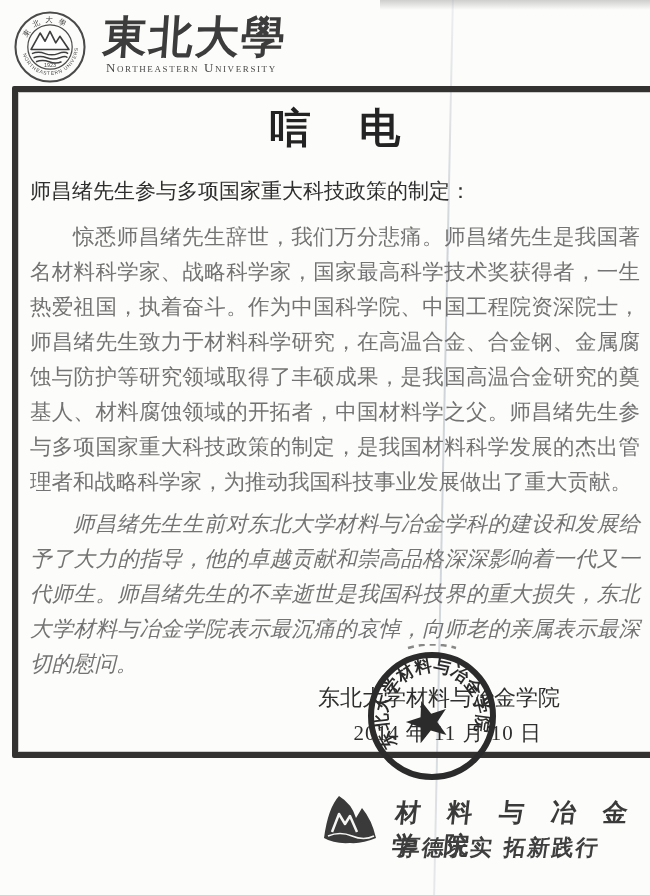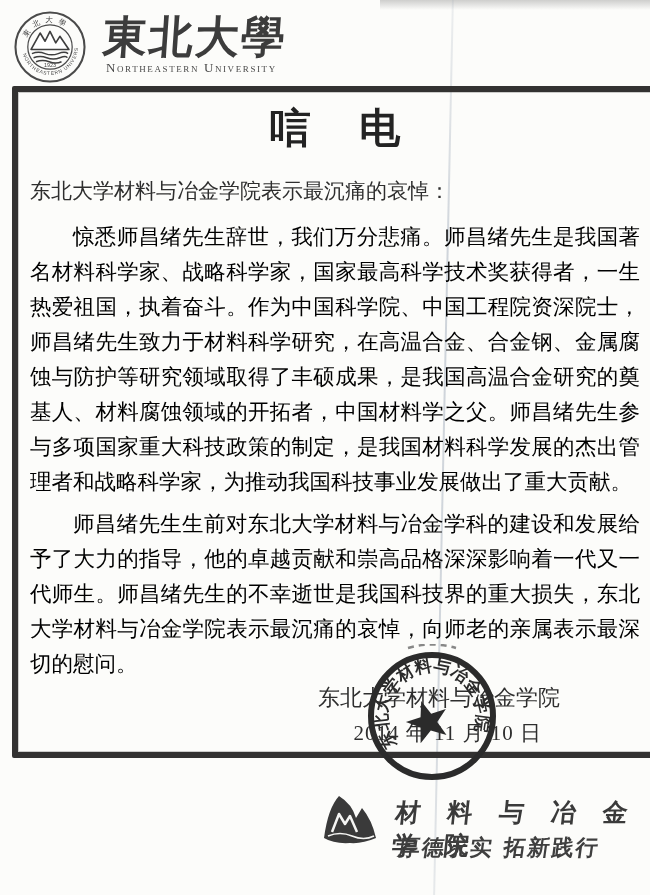--- a/index.html
+++ b/index.html
@@ -34,23 +34,23 @@
   }
   .title{
     margin:12px 0 0;text-align:center;
     font-family:"Liberation Sans","DejaVu Sans",sans-serif;
     font-size:41px;line-height:48px;font-weight:700;color:#232323;
     letter-spacing:.45em;text-indent:.45em;
   }
   .salutation{margin:26px 0 0;font-size:21px;line-height:26px;color:#2e2e2e;}
   .para{
     margin:16px 0 0;font-size:21.5px;line-height:35px;
-    text-align:justify;text-indent:2em;word-break:break-all;color:#000000;
+    text-align:justify;text-indent:2em;word-break:break-all;color:#737373;
   }
-  .para.p2{margin-top:7px;}
+  .para.p2{margin-top:7px;font-style:italic;}
   .para.tribute{margin-top:17px;text-align:left;}
   .sign-line{margin:3px 0 0;font-size:22px;line-height:26px;text-align:right;padding-right:80px;color:#2e2e2e;}
   .date-line{margin:9px 0 0;font-size:21px;line-height:26px;text-align:right;padding-right:98px;letter-spacing:1px;color:#2e2e2e;}
 
   
   .stamp{position:absolute;left:362px;top:644px;width:140px;height:140px;pointer-events:none;}
 
   
   .college-logo{position:absolute;left:322px;top:788px;width:56px;height:58px;}
   .college-name{
@@ -92,21 +92,21 @@
       <path d="M 28,53 Q 36,50 44,53 T 60,53 T 72,53" fill="none" stroke="#3e3e3e" stroke-width="1.8"></path>
       <path d="M 30,58 Q 38,55 46,58 T 62,58 T 71,58" fill="none" stroke="#3e3e3e" stroke-width="1.8"></path>
       <path d="M 33,63 Q 41,60 49,63 T 64,63" fill="none" stroke="#3e3e3e" stroke-width="1.8"></path>
     </svg>
     <div class="uni-zh">東北大學</div>
     <div class="uni-en">Northeastern University</div>
   </div>
 
   <div class="letter-box">
     <h1 class="title">唁 电</h1>
-    <p class="salutation">东北大学材料与冶金学院表示最沉痛的哀悼：</p>
+    <p class="salutation">师昌绪先生参与多项国家重大科技政策的制定：</p>
     <p class="para p1">惊悉师昌绪先生辞世，我们万分悲痛。师昌绪先生是我国著名材料科学家、战略科学家，国家最高科学技术奖获得者，一生热爱祖国，执着奋斗。作为中国科学院、中国工程院资深院士，师昌绪先生致力于材料科学研究，在高温合金、合金钢、金属腐蚀与防护等研究领域取得了丰硕成果，是我国高温合金研究的奠基人、材料腐蚀领域的开拓者，中国材料学之父。师昌绪先生参与多项国家重大科技政策的制定，是我国材料科学发展的杰出管理者和战略科学家，为推动我国科技事业发展做出了重大贡献。</p>
     <p class="para p2">师昌绪先生生前对东北大学材料与冶金学科的建设和发展给予了大力的指导，他的卓越贡献和崇高品格深深影响着一代又一代师生。师昌绪先生的不幸逝世是我国科技界的重大损失，东北大学材料与冶金学院表示最沉痛的哀悼，向师老的亲属表示最深切的慰问。</p>
     <div class="sign-line">东北大学材料与冶金学院</div>
     <div class="date-line">2014 年 11 月 10 日</div>
   </div>
 
   <svg class="stamp" viewBox="-70 -70 140 140">
 
     <path d="M -24,-66 Q 0,-73 24,-66" fill="none" stroke="#555" stroke-width="2.5" stroke-dasharray="6 5" opacity=".7"></path>
     <circle cx="0" cy="2" r="61" fill="none" stroke="#2b2b2b" stroke-width="6"></circle>

